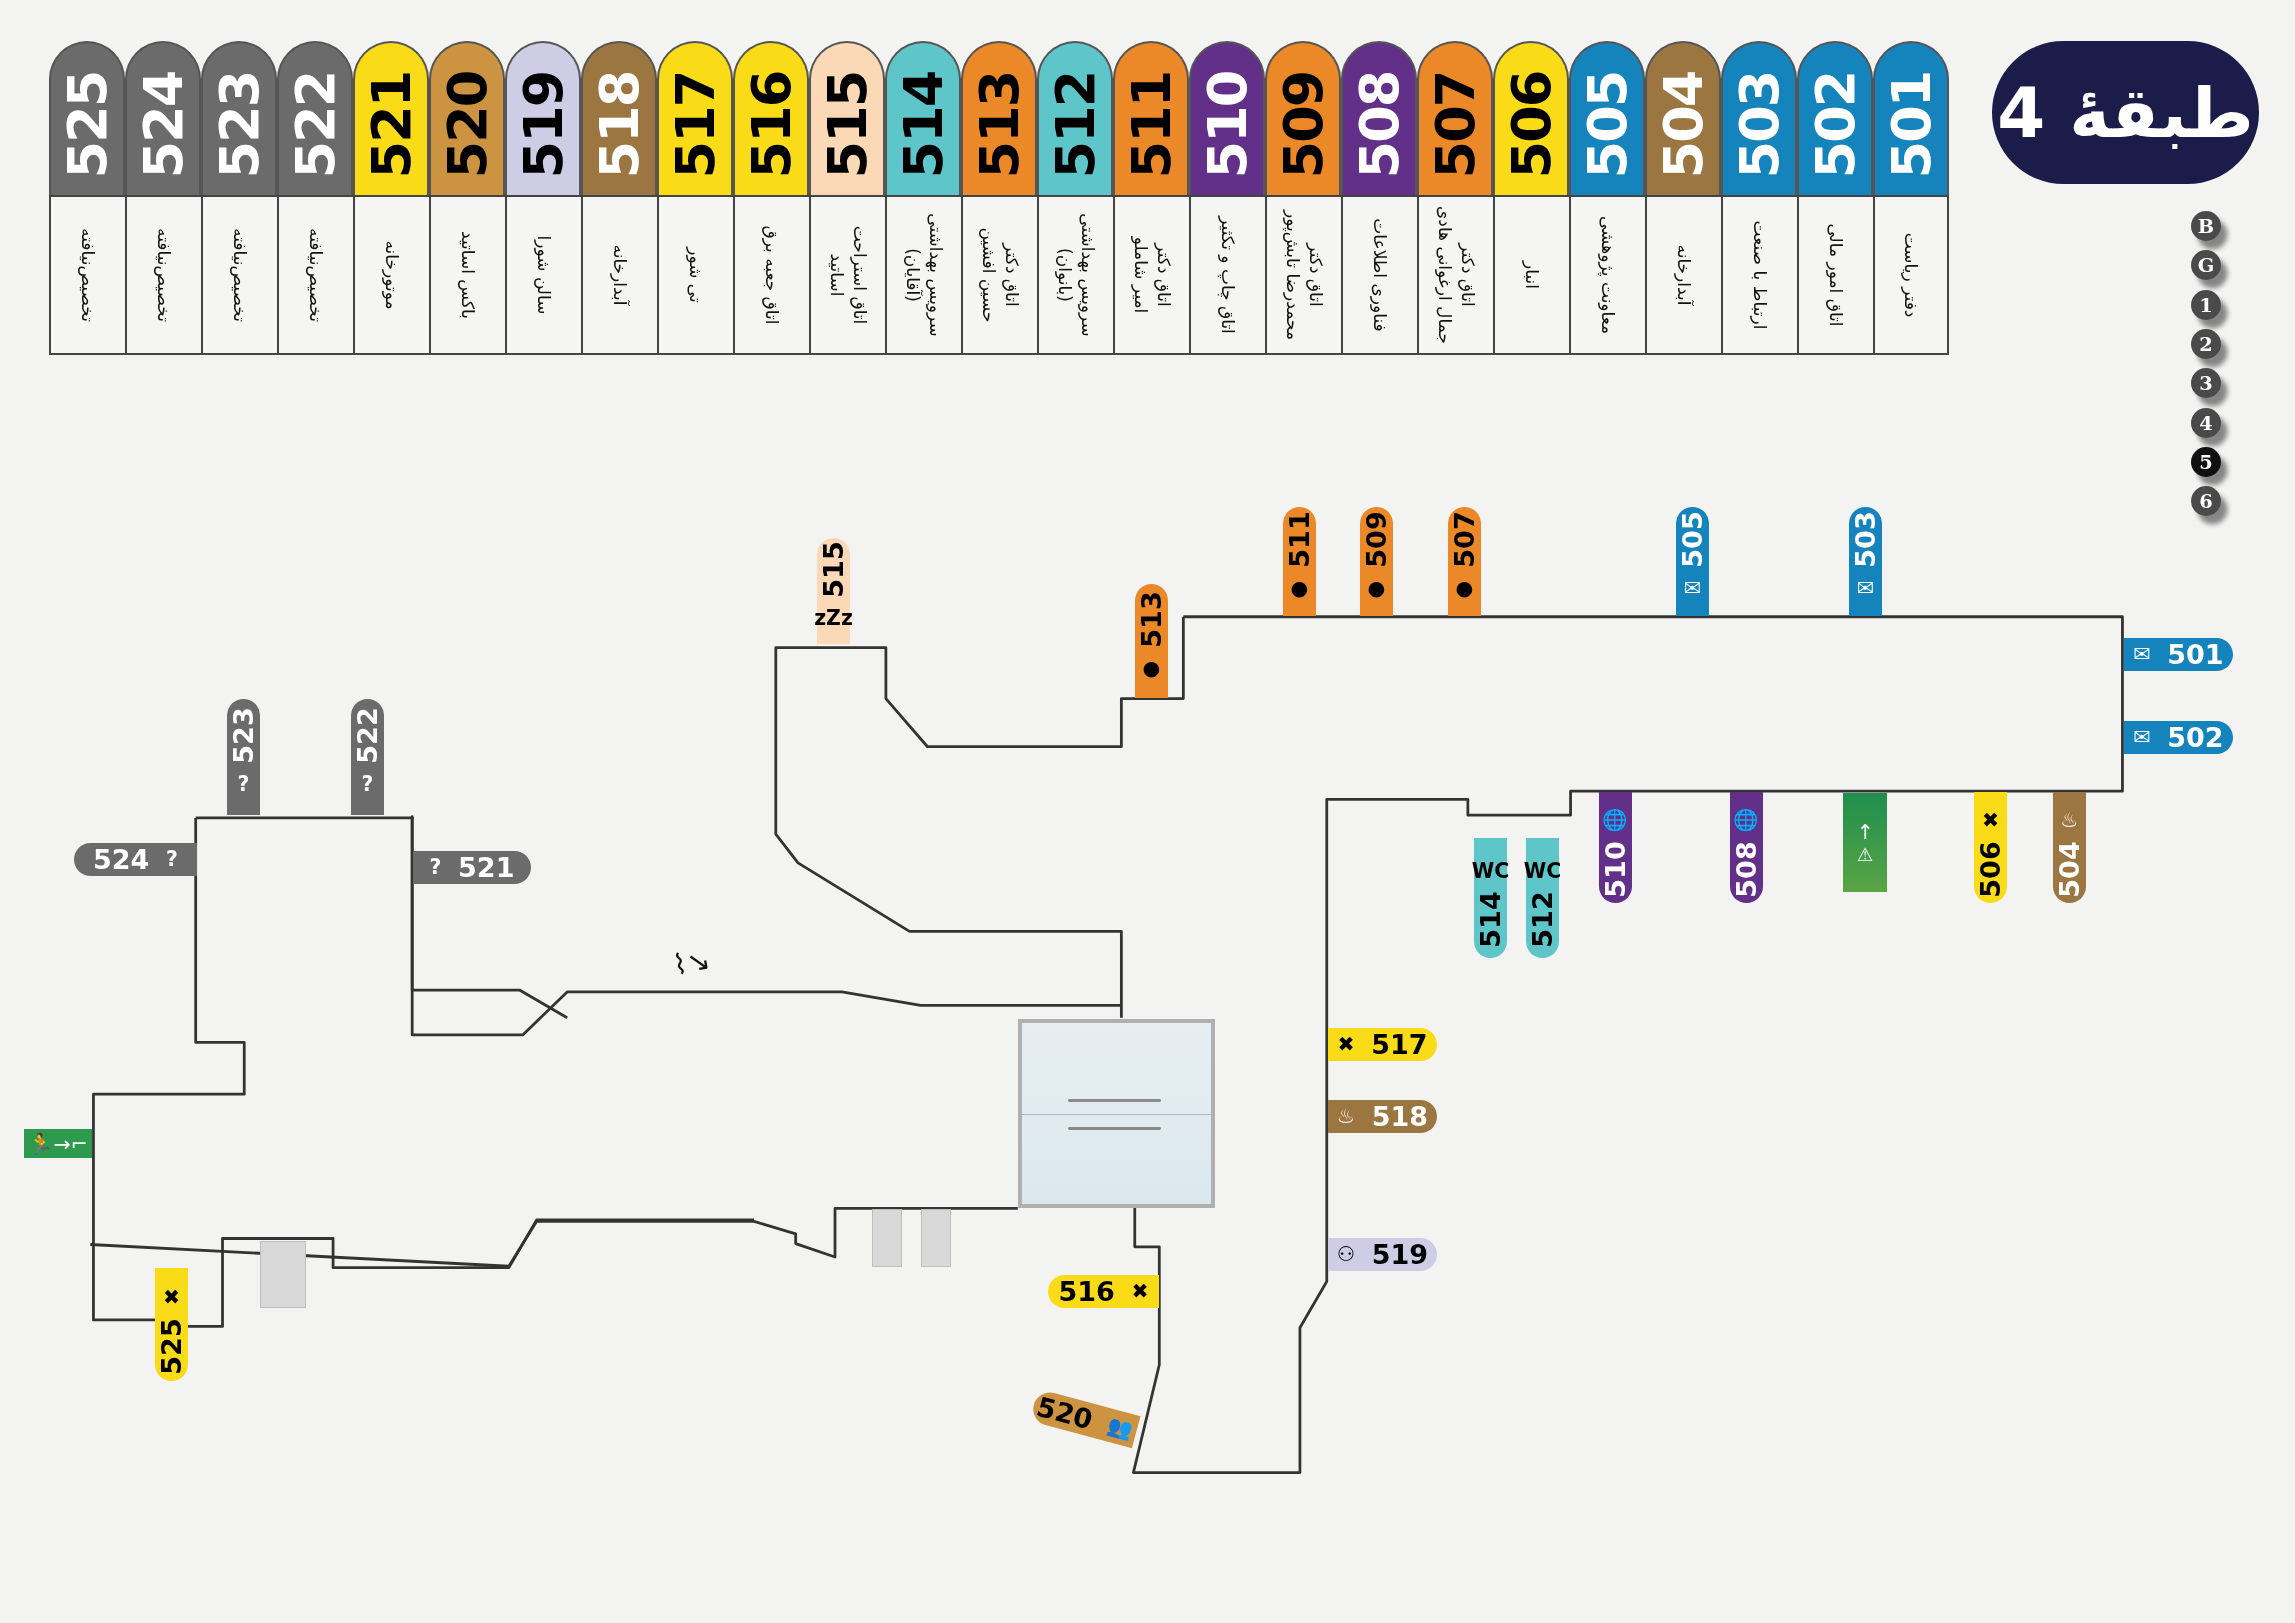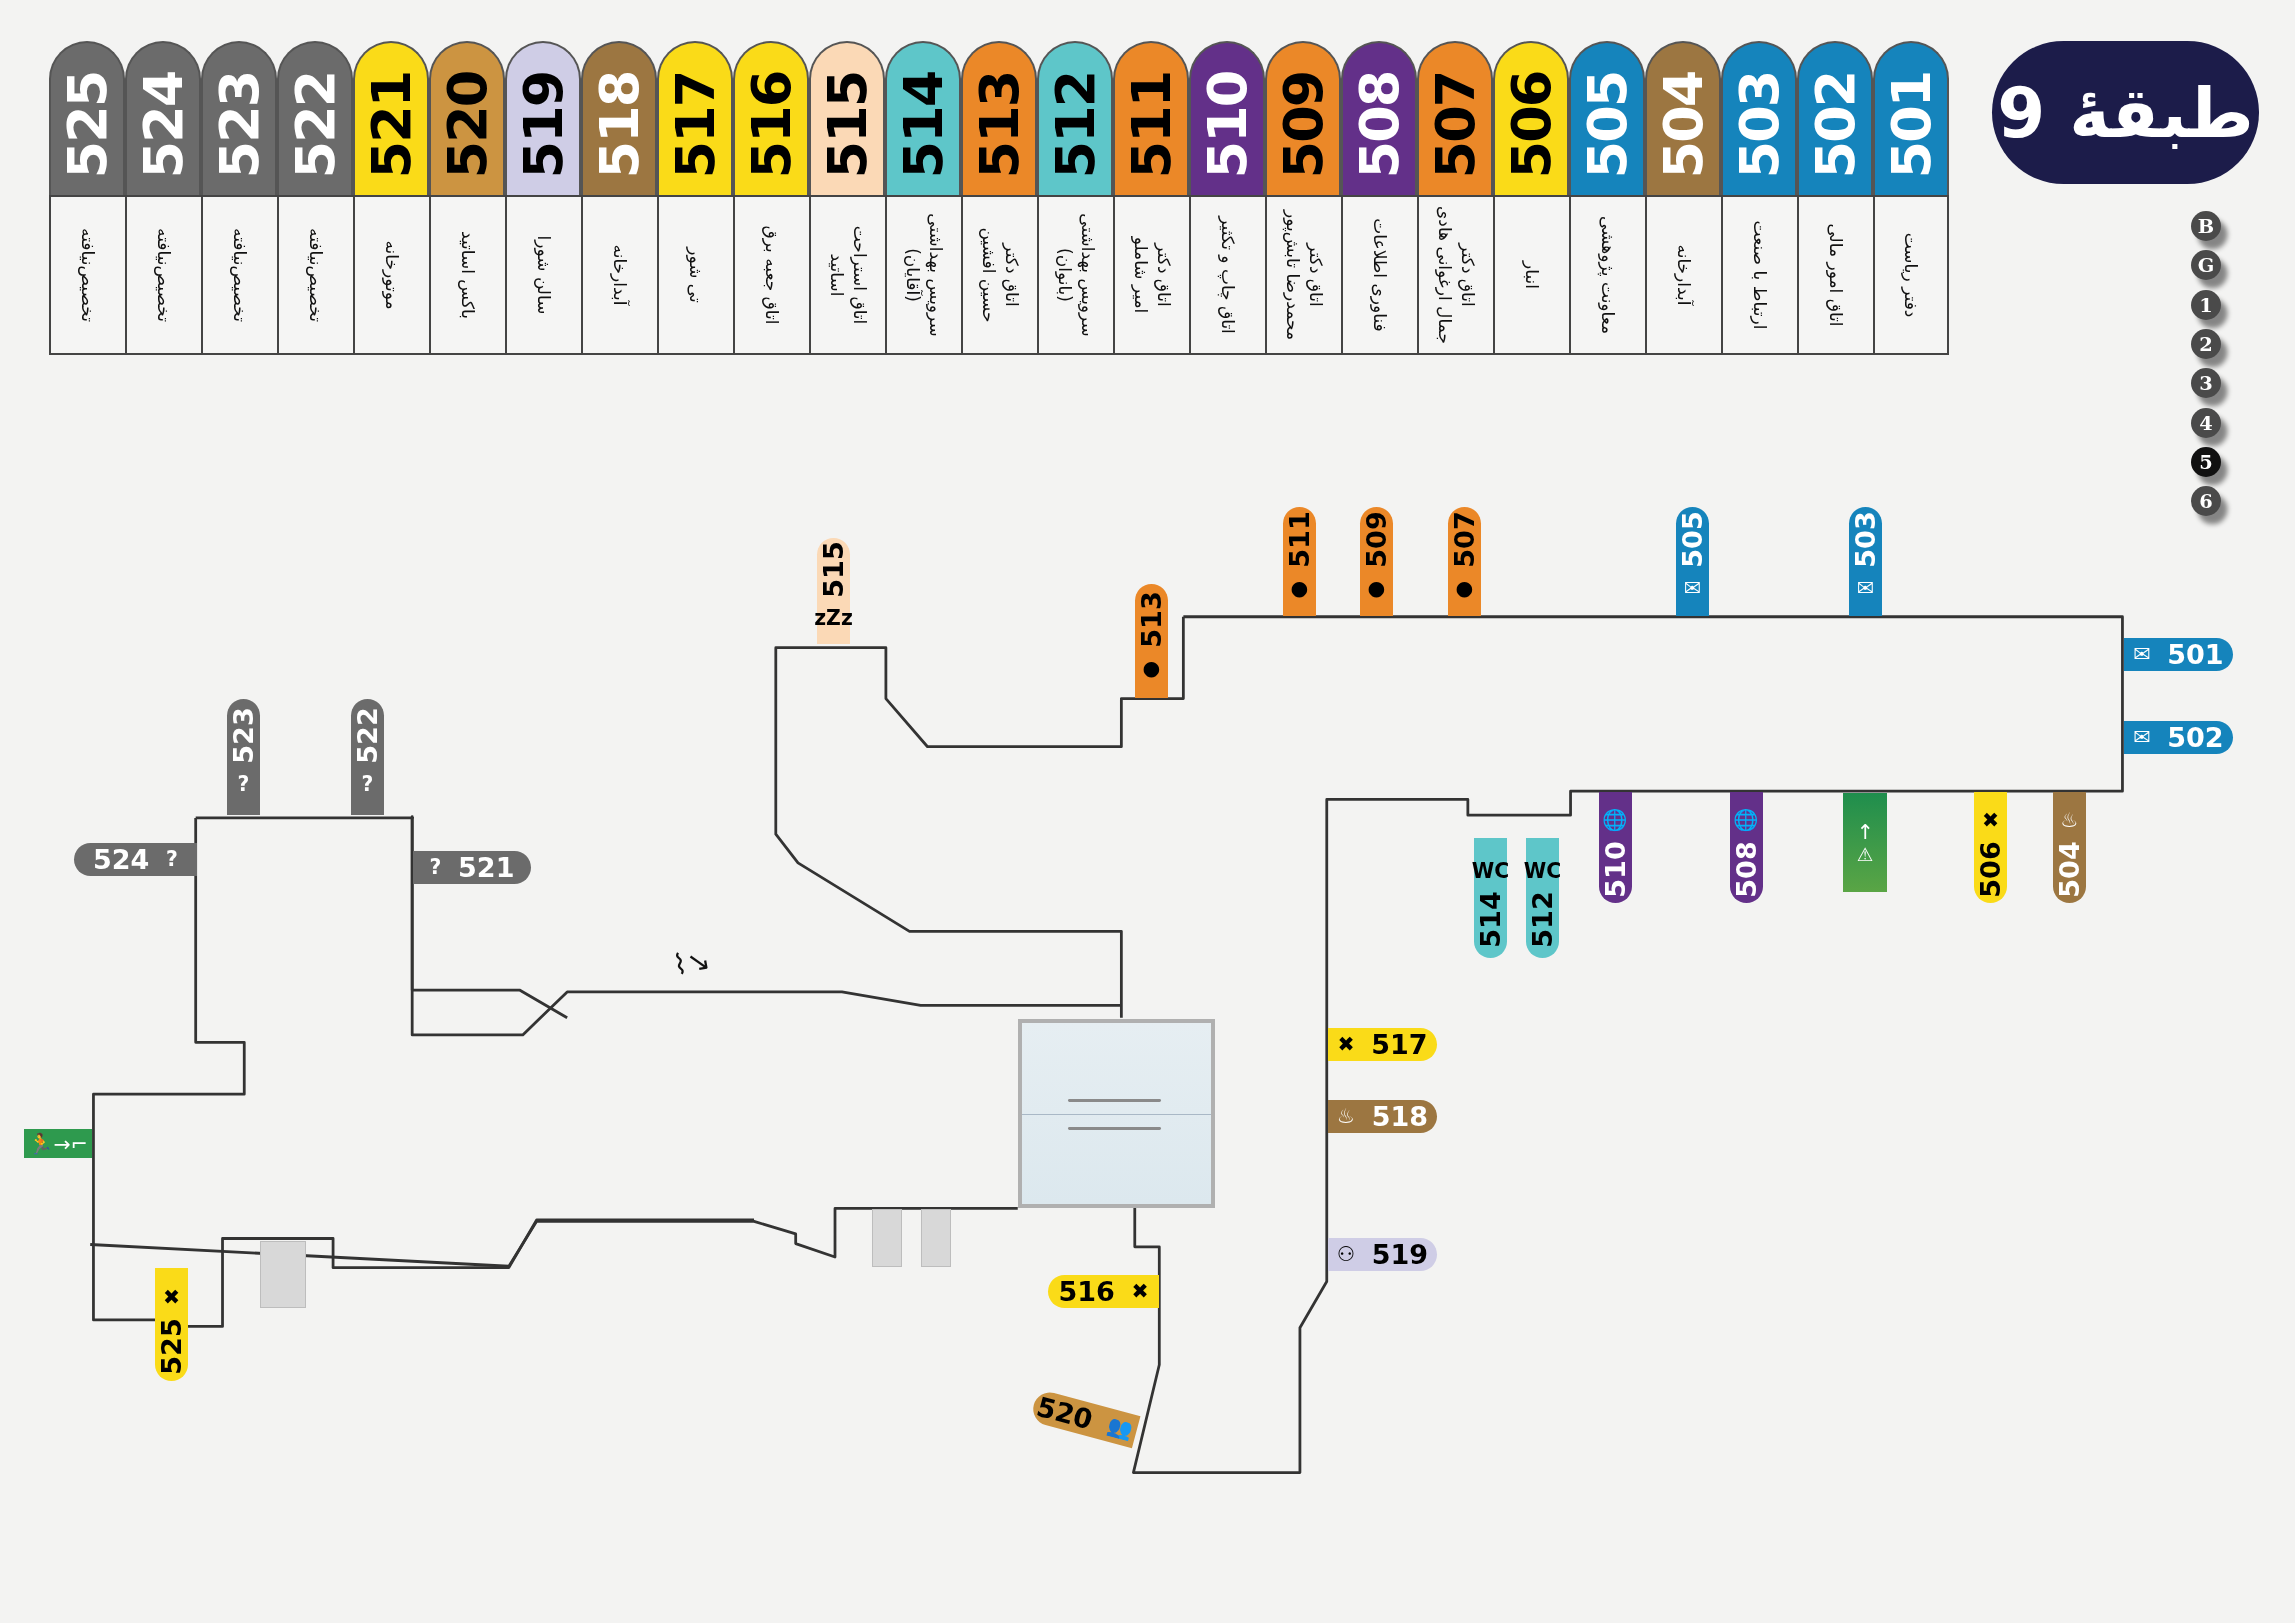--- a/index.html
+++ b/index.html
@@ -250,21 +250,21 @@
       <div class="tab" style="background: rgb(21, 132, 188);">
         <span class="num" style="color: rgb(255, 255, 255);">501</span>
       </div>
       <div class="desc">
         <span class="txt">دفتر ریاست</span>
       </div>
     </div>
   </div>
 
 <div class="title-pill">
-    <span>طبقهٔ 9</span>
+    <span>طبقهٔ 4</span>
   </div>
 
 <div class="floors" id="floors">
     <div class="floor" style="top: 0px;">B</div>
     <div class="floor" style="top: 39px;">G</div>
     <div class="floor" style="top: 79px;">1</div>
     <div class="floor" style="top: 118px;">2</div>
     <div class="floor" style="top: 157px;">3</div>
     <div class="floor" style="top: 197px;">4</div>
     <div class="floor active" style="top: 236px;">5</div>

